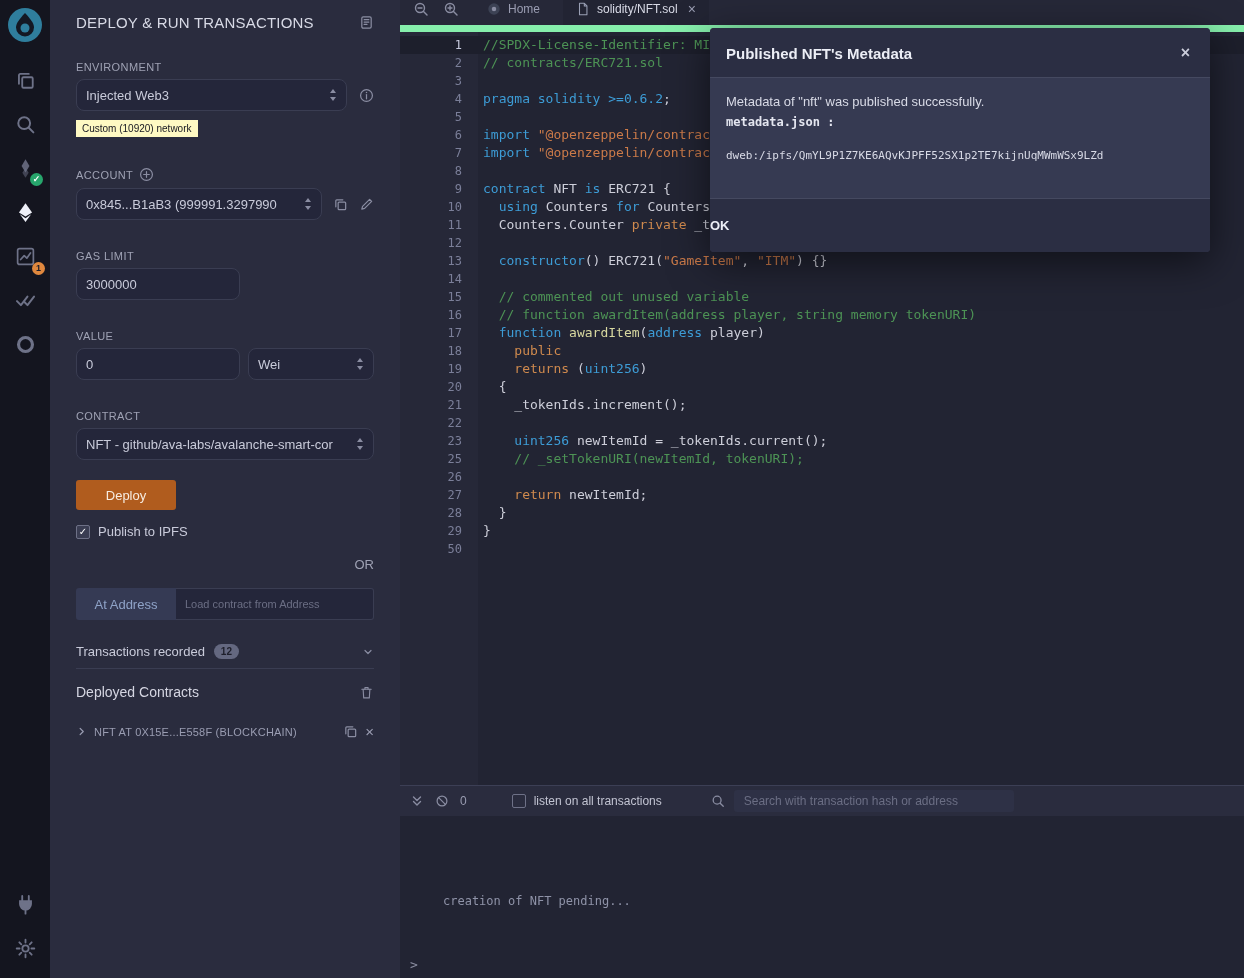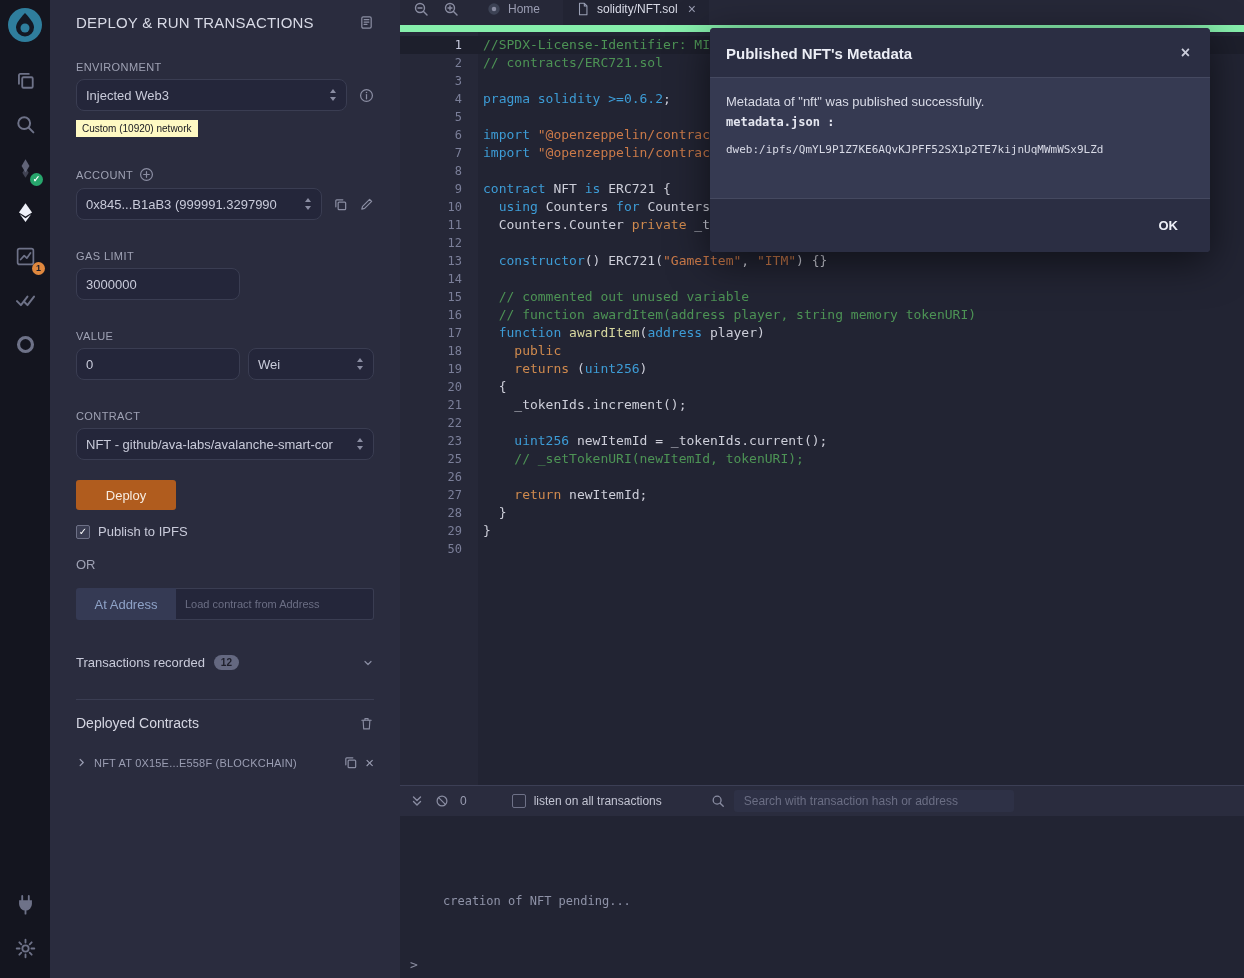--- a/index.html
+++ b/index.html
@@ -47,26 +47,26 @@
   .gas-input { width:164px !important; }
   .value-row { display:flex; gap:8px; margin-top:6px; }
   .value-row .control { margin-top:0; }
   .value-input { width:164px !important; }
   .unit-select { width:126px !important; }
   .btn-deploy { margin-top:20px; width:100px; height:30px; background:#b05c1e; color:#f7ece1; border:none; border-radius:3px; font-size:13px; cursor:pointer; font-family:"Liberation Sans",sans-serif; }
   .checkbox-row { margin-top:14px; display:flex; align-items:center; gap:8px; cursor:pointer; }
   .checkbox { width:14px; height:14px; border:1px solid #6e7187; border-radius:2px; background:#3a3d52; display:flex; align-items:center; justify-content:center; font-size:10px; color:#fff; }
   .checkbox.unchecked { background:transparent; }
   .checkbox-label { font-size:13px; color:#c9cbda; }
-  .or-label { margin-top:18px; text-align:left; color:#9fa2b4; font-size:13px; }
+  .or-label { margin-top:18px; text-align:right; color:#9fa2b4; font-size:13px; }
   .at-address-row { margin-top:16px; display:flex; }
   .btn-ataddress { width:100px; height:32px; background:#353a54; color:#8fa3c8; border:none; border-radius:3px 0 0 3px; font-size:13px; cursor:pointer; font-family:"Liberation Sans",sans-serif; }
   .ataddress-input { flex:1; height:32px; background:#24263a; border:1px solid #3a3d52; border-left:none; border-radius:0 3px 3px 0; font-size:11px; color:#c9cbda; padding:0 9px; outline:none; }
   .ataddress-input::placeholder { color:#6b6e84; }
-  .tx-row { margin-top:35px; display:flex; align-items:center; padding-bottom:29px; border-bottom:1px solid #3a3d52; cursor:pointer; }
+  .tx-row { margin-top:24px; display:flex; align-items:center; padding-bottom:9px; border-bottom:1px solid #3a3d52; cursor:pointer; }
   .tx-label { font-size:13px; color:#c9cbda; }
   .pill { margin-left:9px; background:#646880; color:#1e1f2b; font-size:10px; font-weight:bold; padding:2px 7px; border-radius:8px; }
   .tx-row .chev { margin-left:auto; color:#8a8da2; }
   .chev svg { width:12px; height:12px; }
   .deployed-header { margin-top:15px; display:flex; align-items:center; }
   .deployed-title { font-size:14px; color:#d5d6e2; flex:1; }
   .deployed-item { margin-top:24px; display:flex; align-items:center; gap:7px; cursor:pointer; }
   .deployed-item .chev-r { color:#9a9db2; }
   .chev-r svg { width:11px; height:11px; }
   .deployed-label { font-size:11px; color:#9a9db2; letter-spacing:0.2px; flex:1; overflow:hidden; white-space:nowrap; }
@@ -112,22 +112,22 @@
   .term-log { padding:78px 0 0 43px; font-size:12px; color:#8f93a8; }
   .term-prompt { position:absolute; left:10px; bottom:6px; font-size:13px; color:#8a8da0; }
 
   
   .modal { position:absolute; left:710px; top:28px; width:500px; background:#363a52; border-radius:4px; box-shadow:0 10px 40px rgba(0,0,0,0.55); z-index:10; }
   .modal-header { background:#2b2e43; border-radius:4px 4px 0 0; padding:17px 20px 15px 16px; display:flex; align-items:flex-start; border-bottom:1px solid #454960; }
   .modal-title { font-size:15px; font-weight:bold; color:#eceef6; flex:1; }
   .modal-close { color:#caccda; font-size:16px; line-height:1; cursor:pointer; font-weight:bold; }
   .modal-body { padding:16px; min-height:120px; color:#d8dae6; font-size:13px; }
   .modal-file { margin-top:6px; font-family:"DejaVu Sans Mono", monospace; font-size:12px; font-weight:bold; color:#e4e6f0; }
-  .modal-url { margin-top:14px; font-family:"DejaVu Sans Mono", monospace; font-size:11px; color:#d8dae6; word-break:break-all; }
-  .modal-footer { background:#2b2e43; border-radius:0 0 4px 4px; height:54px; display:flex; align-items:center; justify-content:flex-end; padding-right:32px; border-top:1px solid #454960; }
+  .modal-url { margin-top:20px; font-family:"DejaVu Sans Mono", monospace; font-size:11px; color:#d8dae6; word-break:break-all; }
+  .modal-footer { background:#2b2e43; border-radius:0 0 4px 4px; height:54px; display:flex; align-items:center; padding-right:32px; border-top:1px solid #454960; }
   .modal-ok { background:none; border:none; color:#eceef6; font-size:13px; font-weight:bold; cursor:pointer; font-family:"Liberation Sans",sans-serif; }
 </style>
 </head>
 <body>
 
 <div class="app">
 
   <aside class="rail">
     <div class="logo">
       <svg viewBox="0 0 38 38">

